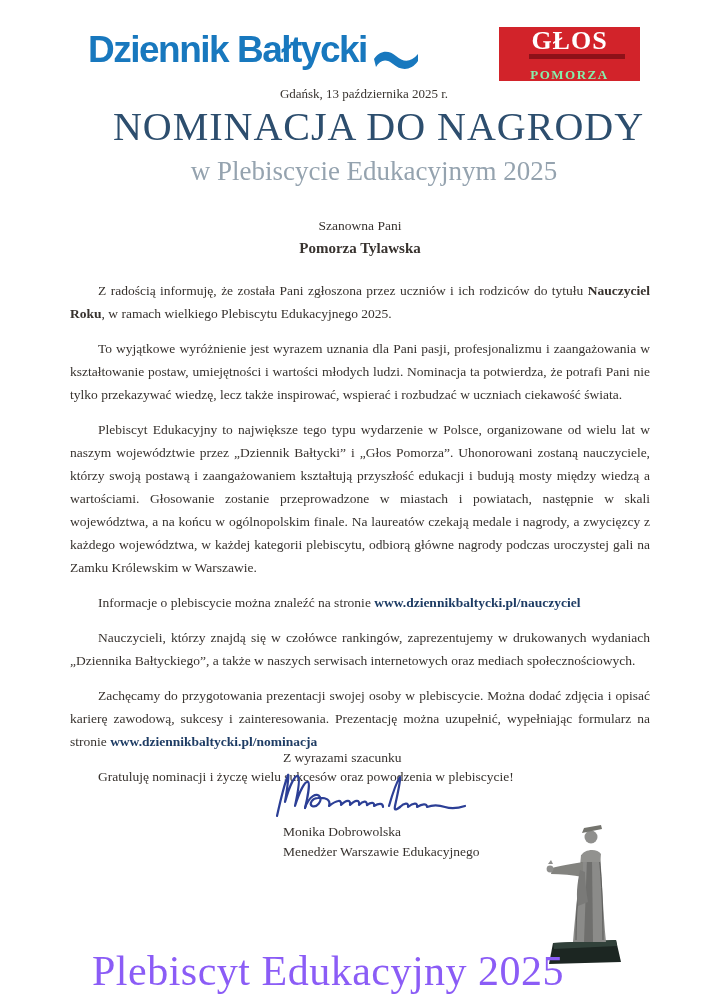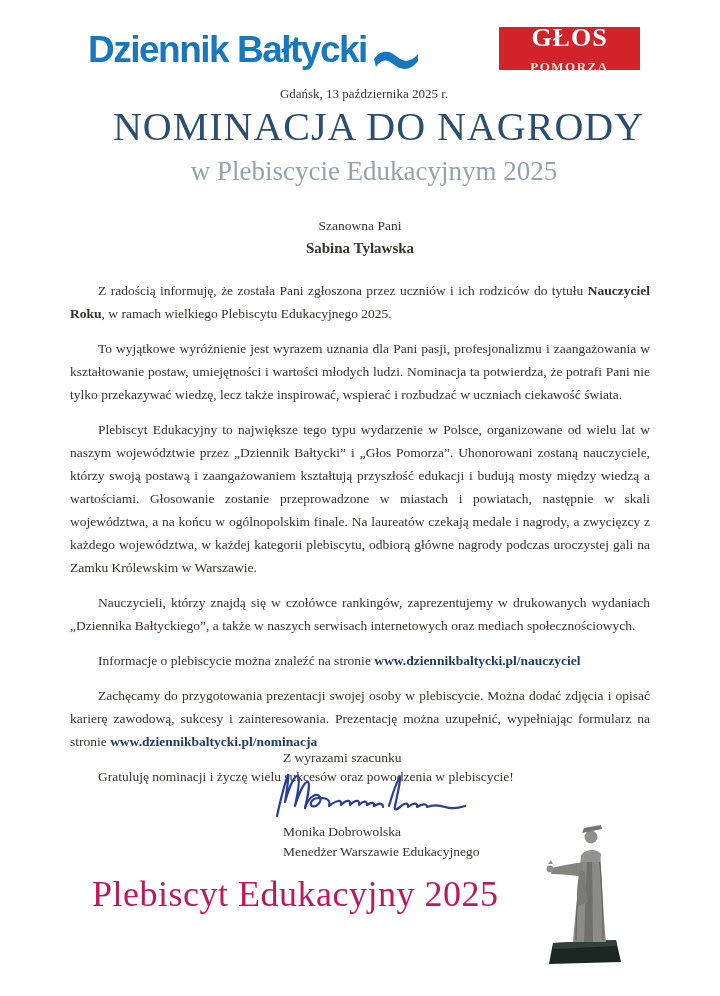--- a/index.html
+++ b/index.html
@@ -21,33 +21,33 @@
   }
   .dziennik-logo {
     display: flex; align-items: flex-end; gap: 6px;
     font-family: "Liberation Sans", sans-serif;
     font-weight: 700; font-size: 37px; letter-spacing: -1.5px;
     color: #1878be; line-height: 46px;
     white-space: nowrap;
   }
   .dziennik-wave { width: 46px; height: 26px; margin-top: 12px; }
   .glos-logo {
-    width: 141px; height: 43px;
+    width: 141px; height: 54px;
     background: #d2232a;
     display: flex; flex-direction: column; align-items: center; justify-content: center;
     padding-top: 2px;
   }
   .glos-line1 {
     font-family: "Liberation Serif", serif; font-weight: 700;
     color: #ffffff; font-size: 26px; line-height: 24px; letter-spacing: 1px;
   }
   .glos-band { width: 96px; height: 5px; background: #8e1118; margin: 1px 0 1px 14px; }
   .glos-line2 {
     font-family: "Liberation Serif", serif; font-weight: 700;
-    color: #e5e5e5; font-size: 13px; line-height: 13px; letter-spacing: 1.5px; margin-top: 8px;
+    color: #86efac; font-size: 13px; line-height: 13px; letter-spacing: 1.5px; margin-top: 8px;
   }
 
   
   .date-line {
     position: absolute; top: 86px; left: 4px; width: 100%;
     text-align: center; font-size: 13px; color: #3a3530;
   }
   .title-main {
     position: absolute; top: 103px; left: 0; width: 100%;
     text-align: center; font-size: 40px; letter-spacing: 1px;
@@ -80,22 +80,22 @@
 
   
   .signoff { position: absolute; left: 283px; top: 740px; font-size: 13.5px; margin-top: 8px; }
   .signoff .closing { line-height: 20px; }
   .signature-svg { display: block; width: 200px; height: 52px; margin: 2px 0 0 -12px; }
   .signoff .name, .signoff .role { line-height: 20px; }
 
   
   .statuette-svg { position: absolute; left: 543px; top: 822px; width: 85px; height: 142px; }
   .footer-title {
-    position: absolute; left: 92px; top: 873px;
-    font-size: 36px; color: #be185d; font-weight: 400;
+    position: absolute; left: 92px; top: 947px;
+    font-size: 42px; color: #8b5cf6; font-weight: 400;
     letter-spacing: 0.5px;
   }
 </style>
 </head>
 <body>
 
 <div class="page">
 
   <div class="logo-row">
     <div class="dziennik-logo">
@@ -111,29 +111,29 @@
     </div>
   </div>
 
   <div class="date-line">Gdańsk, 13 października 2025 r.</div>
 
   <div class="title-main">NOMINACJA DO NAGRODY</div>
   <div class="title-sub">w Plebiscycie Edukacyjnym 2025</div>
 
   <div class="recipient">
     <div class="salutation">Szanowna Pani</div>
-    <div class="name">Sabina Tylawska</div>
+    <div class="name">Pomorza Tylawska</div>
   </div>
 
   <div class="letter-body">
       <p><span>Z radością informuję, że została Pani zgłoszona przez uczniów i ich rodziców do tytułu </span><span class="run-bold">Nauczyciel Roku</span><span>, w ramach wielkiego Plebiscytu Edukacyjnego 2025.</span></p>
       <p><span>To wyjątkowe wyróżnienie jest wyrazem uznania dla Pani pasji, profesjonalizmu i zaangażowania w kształtowanie postaw, umiejętności i wartości młodych ludzi. Nominacja ta potwierdza, że potrafi Pani nie tylko przekazywać wiedzę, lecz także inspirować, wspierać i rozbudzać w uczniach ciekawość świata.</span></p>
       <p><span>Plebiscyt Edukacyjny to największe tego typu wydarzenie w Polsce, organizowane od wielu lat w naszym województwie przez „Dziennik Bałtycki” i „Głos Pomorza”. Uhonorowani zostaną nauczyciele, którzy swoją postawą i zaangażowaniem kształtują przyszłość edukacji i budują mosty między wiedzą a wartościami. Głosowanie zostanie przeprowadzone w miastach i powiatach, następnie w skali województwa, a na końcu w ogólnopolskim finale. Na laureatów czekają medale i nagrody, a zwycięzcy z każdego województwa, w każdej kategorii plebiscytu, odbiorą główne nagrody podczas uroczystej gali na Zamku Królewskim w Warszawie.</span></p>
+      <p><span>Informacje o plebiscycie można znaleźć na stronie </span><span class="run-link">www.dziennikbaltycki.pl/nauczyciel</span></p>
       <p><span>Nauczycieli, którzy znajdą się w czołówce rankingów, zaprezentujemy w drukowanych wydaniach „Dziennika Bałtyckiego”, a także w naszych serwisach internetowych oraz mediach społecznościowych.</span></p>
-      <p><span>Informacje o plebiscycie można znaleźć na stronie </span><span class="run-link">www.dziennikbaltycki.pl/nauczyciel</span></p>
       <p><span>Zachęcamy do przygotowania prezentacji swojej osoby w plebiscycie. Można dodać zdjęcia i opisać karierę zawodową, sukcesy i zainteresowania. Prezentację można uzupełnić, wypełniając formularz na stronie </span><span class="run-link">www.dziennikbaltycki.pl/nominacja</span></p>
       <p><span>Gratuluję nominacji i życzę wielu sukcesów oraz powodzenia w plebiscycie!</span></p>
     </div>
 
   <div class="signoff">
     <div class="closing">Z wyrazami szacunku</div>
     <svg class="signature-svg" viewBox="0 0 200 52" fill="none" stroke="#2c3f96" stroke-width="2.2" stroke-linecap="round" stroke-linejoin="round">
       <path d="M6,46 C10,28 15,10 17,5 C18,3 17,14 14,32 C19,14 24,5 27,6 C29,8 27,22 24,36 C29,20 34,11 37,12 C39,13 37,26 34,38"></path>
       <path d="M34,38 C38,26 46,22 49,27 C51,31 46,38 41,36 C38,34 41,28 47,28 C55,27 60,30 58,36 C66,30 71,29 70,35 C75,30 80,29 79,35 C84,30 89,29 88,35 C92,31 96,30 96,35"></path>
       <path d="M96,35 C100,32 104,32 103,36 C108,33 112,33 112,37"></path>

